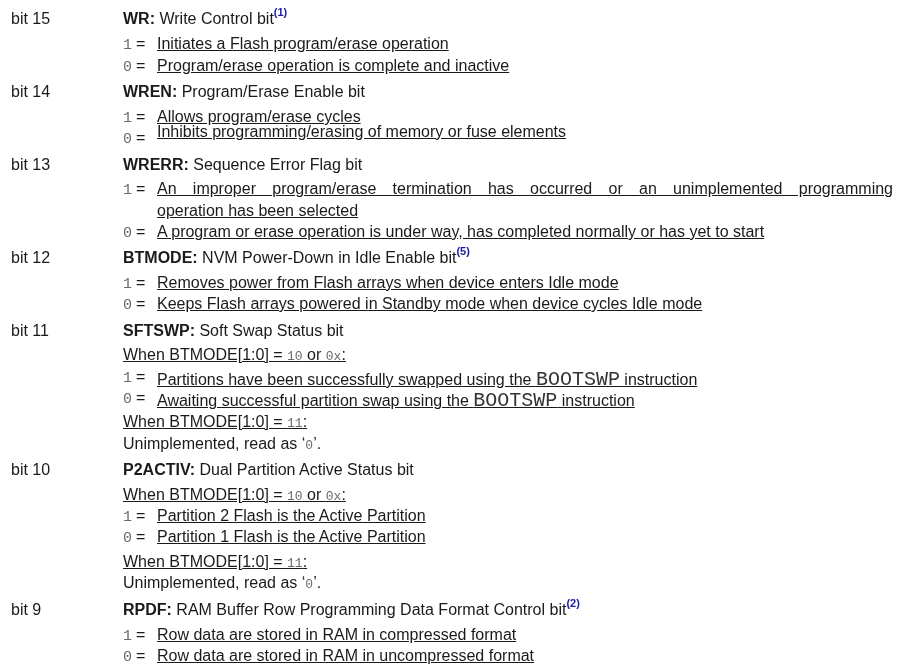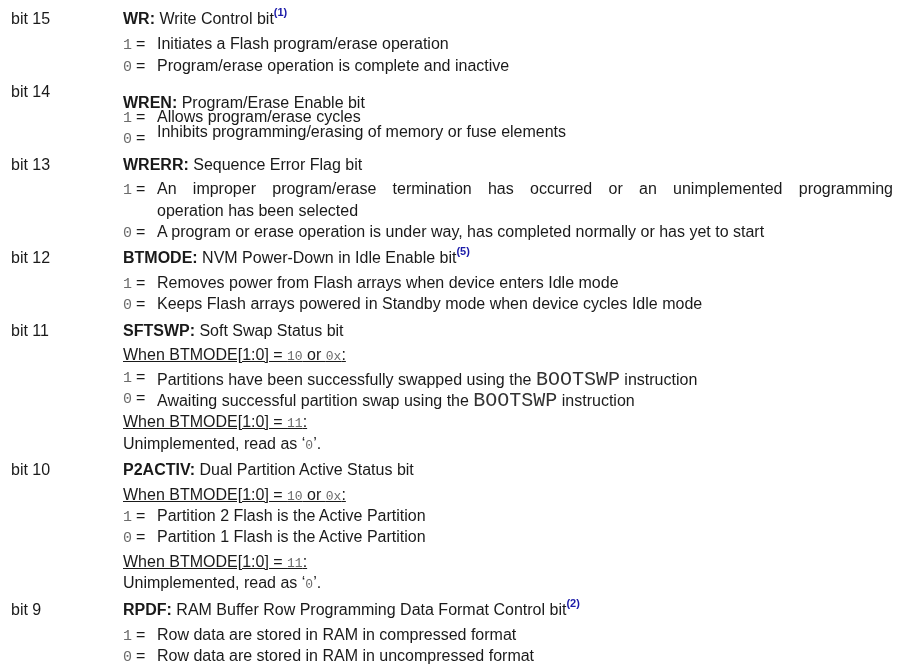--- a/index.html
+++ b/index.html
@@ -7,41 +7,41 @@
     width:899px; height:670px; overflow:hidden; position:relative;
     font-family:"Liberation Sans", sans-serif; font-size:16px; color:#1a1a1a;
   }
   .bitlabel { position:absolute; left:11px; }
   .title { position:absolute; left:123px; white-space:nowrap; }
   .title b { font-weight:bold;margin-top:19px; }
   sup.note { color:#1a1aa8; font-weight:bold; font-size:11px; vertical-align:top; position:relative; top:-4px; }
   .line { position:absolute; left:123px; white-space:nowrap; }
   .val { color:#6b6b6b; font-family:"Liberation Mono", monospace; font-size:15px; }
   .eq { margin-left:4px; margin-right:6px; }
-  .desc { position:absolute; left:157px; }
+  .desc { position:absolute; left:157px;text-decoration:underline; }
   .wide { width:736px; text-align:justify; text-align-last:justify; white-space:normal; }
   .cond { position:absolute; left:123px; text-decoration:underline; white-space:nowrap; }
   .mono { font-family:"Liberation Mono", monospace; font-size:20px; color:#333; }
   .monog { font-family:"Liberation Mono", monospace; font-size:13px; color:#6b6b6b; }
 </style>
 </head>
 <body>
 
 <div>
   <div class="bitlabel" style="top:10px">bit 15</div>
   <div class="title" style="top:10px"><b>WR:</b><span> Write Control bit</span><sup class="note">(1)</sup></div>
   <div class="line" style="top:35px"><span class="val">1</span><span class="eq">=</span></div>
   <div class="desc" style="top:35px">Initiates a Flash program/erase operation</div>
   <div class="line" style="top:57px"><span class="val">0</span><span class="eq">=</span></div>
   <div class="desc" style="top:57px">Program/erase operation is complete and inactive</div>
 </div>
 
 <div>
   <div class="bitlabel" style="top:83px">bit 14</div>
-  <div class="title" style="top:94px"><b>WREN:</b><span> Program/Erase Enable bit</span></div>
+  <div class="title" style="top:83px"><b>WREN:</b><span> Program/Erase Enable bit</span></div>
   <div class="line" style="top:108px"><span class="val">1</span><span class="eq">=</span></div>
   <div class="desc" style="top:108px">Allows program/erase cycles</div>
   <div class="line" style="top:129px"><span class="val">0</span><span class="eq">=</span></div>
   <div class="desc" style="top:123px">Inhibits programming/erasing of memory or fuse elements</div>
 </div>
 
 <div>
   <div class="bitlabel" style="top:156px">bit 13</div>
   <div class="title" style="top:156px"><b>WRERR:</b><span> Sequence Error Flag bit</span></div>
   <div class="line" style="top:180px"><span class="val">1</span><span class="eq">=</span></div>

